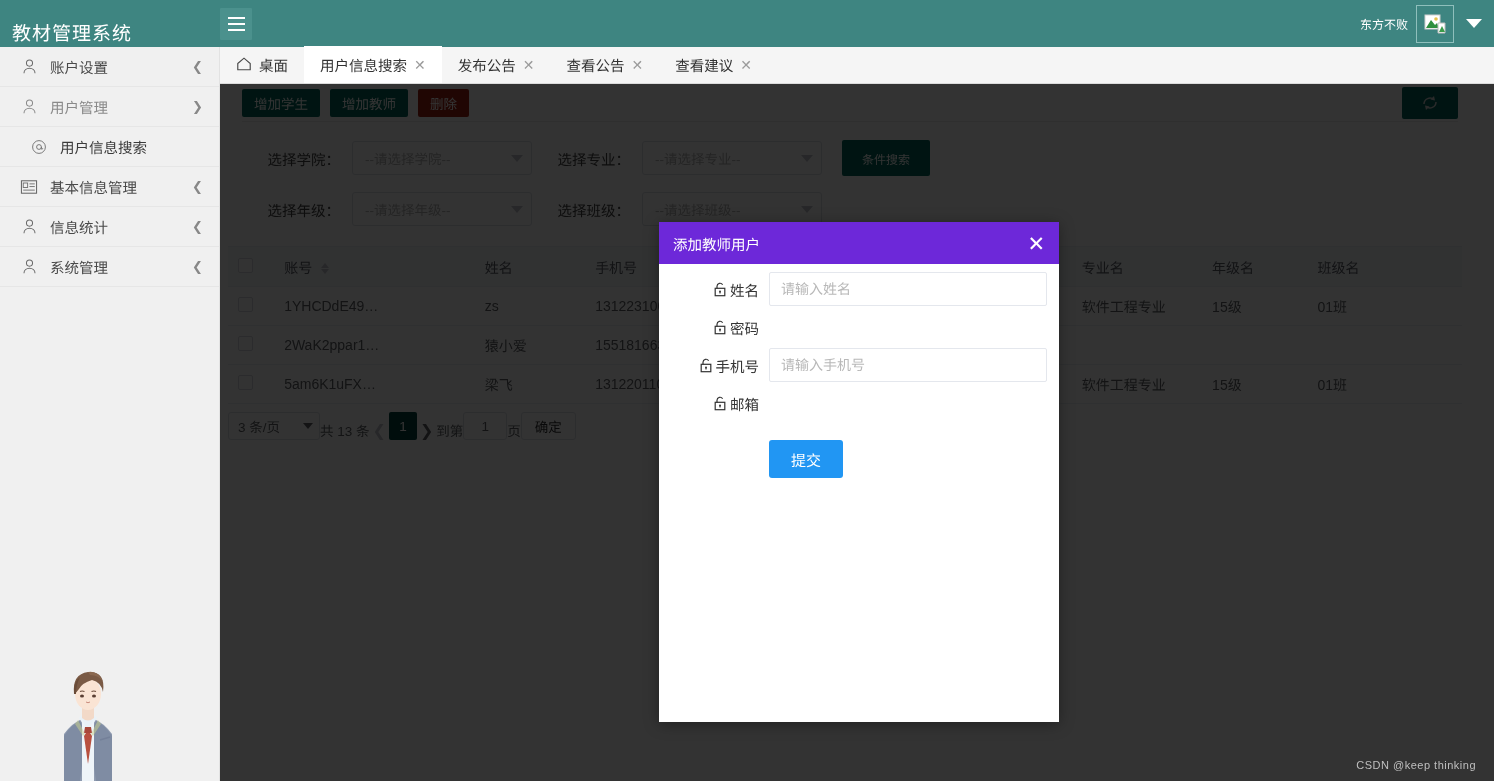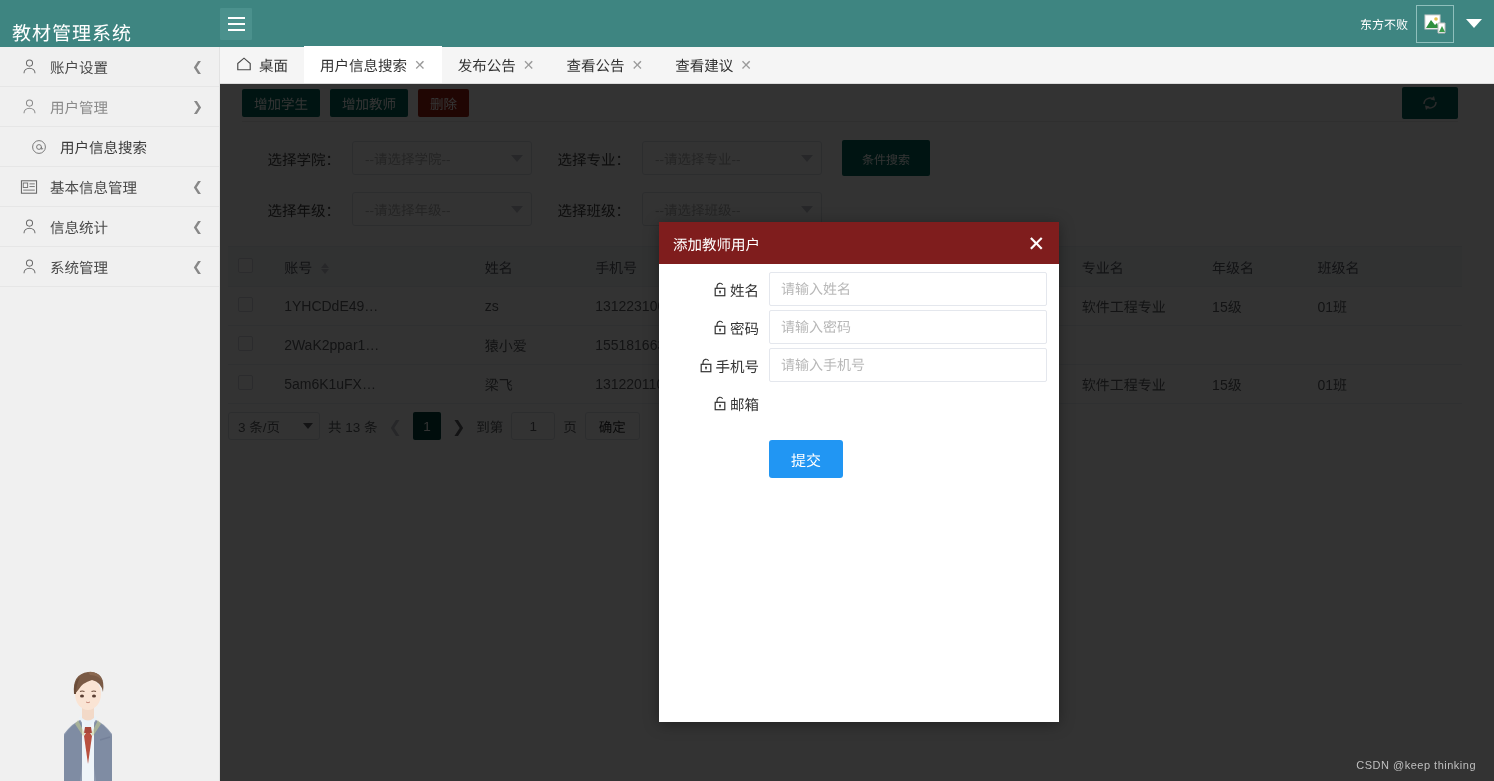--- a/index.html
+++ b/index.html
@@ -167,21 +167,21 @@
     width: 0; height: 0; border-left: 4px solid transparent;
     border-right: 4px solid transparent; border-bottom: 5px solid #c0c4cc;
   }
   .sort-arrows .dn {
     width: 0; height: 0; border-left: 4px solid transparent;
     border-right: 4px solid transparent; border-top: 5px solid #c0c4cc;
   }
 
   
   .pager {
-    display: flex; align-items: center; gap: 8px;
+    display: flex; align-items: flex-end; 
     padding: 8px 0 0 0; font-size: 13.5px; color: #606266;
   }
   .pg-select {
     height: 28px; width: 92px; border: 1px solid #dcdfe6; border-radius: 3px;
     display: flex; align-items: center; padding: 0 6px 0 9px;
     background: #fff; cursor: pointer;
   }
   .pg-select .pv { flex: 1; }
   .pg-caret {
     width: 0; height: 0; border-left: 5px solid transparent;
@@ -217,21 +217,21 @@
     color: #bfbfbf; font-size: 11px; letter-spacing: 0.5px;
   }
 
   
   .modal {
     position: absolute; left: 659px; top: 222px;
     width: 400px; height: 500px; background: #ffffff;
     box-shadow: 0 2px 14px rgba(0,0,0,0.35);
   }
   .modal-head {
-    height: 42px; background: #7f1d1d; color: #ffffff;
+    height: 42px; background: #6d28d9; color: #ffffff;
     display: flex; align-items: center; padding: 0 14px;
     font-size: 14.5px;
   }
   .modal-title { flex: 1; }
   .modal-close { font-size: 21px; line-height: 1; cursor: pointer; color: #ffffff; font-weight: 300; }
   .modal-body { padding: 6px 0 0 0; }
   .form-row {
     display: flex; align-items: center; height: 38px; margin-bottom: 0;
   }
   .form-label {
@@ -572,21 +572,20 @@
       <div class="form-row">
         <span class="form-label">
           <svg class="lock-icon" width="14" height="15" viewBox="0 0 14 15">
             <path d="M4 6.5V4.2a3 3 0 0 1 5.6-1.4" fill="none" stroke="#333" stroke-width="1.2"></path>
             <rect x="2.2" y="6.3" width="9.6" height="7.4" fill="none" stroke="#333" stroke-width="1.2"></rect>
             <circle cx="7" cy="9.6" r="1" fill="#333"></circle>
             <line x1="7" y1="10.1" x2="7" y2="11.6" stroke="#333" stroke-width="1.1"></line>
           </svg>
           <span>密码</span>
         </span>
-        <input class="form-input" type="password" placeholder="请输入密码" style="">
       </div>
 
       <div class="form-row">
         <span class="form-label">
           <svg class="lock-icon" width="14" height="15" viewBox="0 0 14 15">
             <path d="M4 6.5V4.2a3 3 0 0 1 5.6-1.4" fill="none" stroke="#333" stroke-width="1.2"></path>
             <rect x="2.2" y="6.3" width="9.6" height="7.4" fill="none" stroke="#333" stroke-width="1.2"></rect>
             <circle cx="7" cy="9.6" r="1" fill="#333"></circle>
             <line x1="7" y1="10.1" x2="7" y2="11.6" stroke="#333" stroke-width="1.1"></line>
           </svg>

